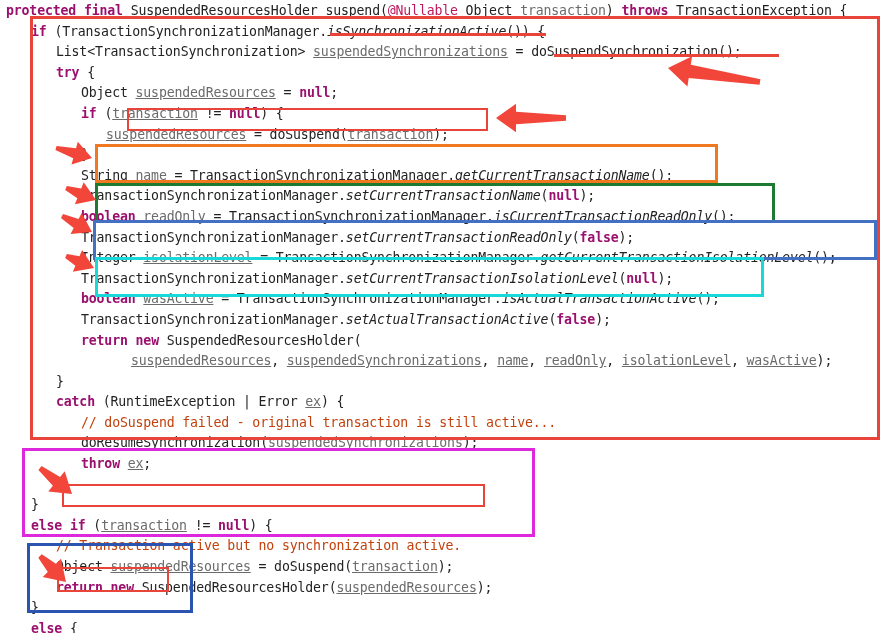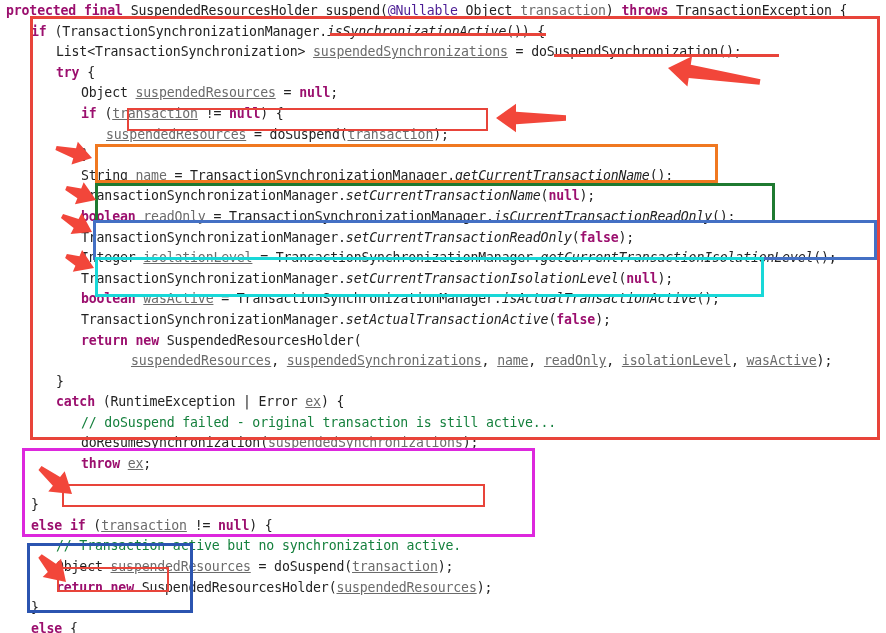--- a/index.html
+++ b/index.html
@@ -19,22 +19,22 @@
     font-size:13.2px;
     line-height:20.6px;
     white-space:pre;
     color:#222222;
     letter-spacing:-0.15px;
   }
   .line{height:20.6px;white-space:pre;}
   .kw{color:#9b0f6e;font-weight:bold;}
   .id{color:#6b6b6b;text-decoration:underline;}
   .mi{color:#222;font-style:italic;}
-  .ann{color:#4c1d95;}
-  .cm{color:#15803d;}
+  .ann{color:#be185d;}
+  .cm{color:#c2410c;}
   .pl{color:#222;}
 
   
   .box{position:absolute;box-sizing:border-box;background:transparent;pointer-events:none;}
   .box.red   {border:3px solid #e8443a;}
   .box.redthin{border:2.5px solid #e8443a;}
   .box.orange{border:3px solid #f07820;}
   .box.green {border:3px solid #1f7a31;}
   .box.blue  {border:3px solid #4470c4;}
   .box.cyan  {border:3px solid #18d8d8;}

